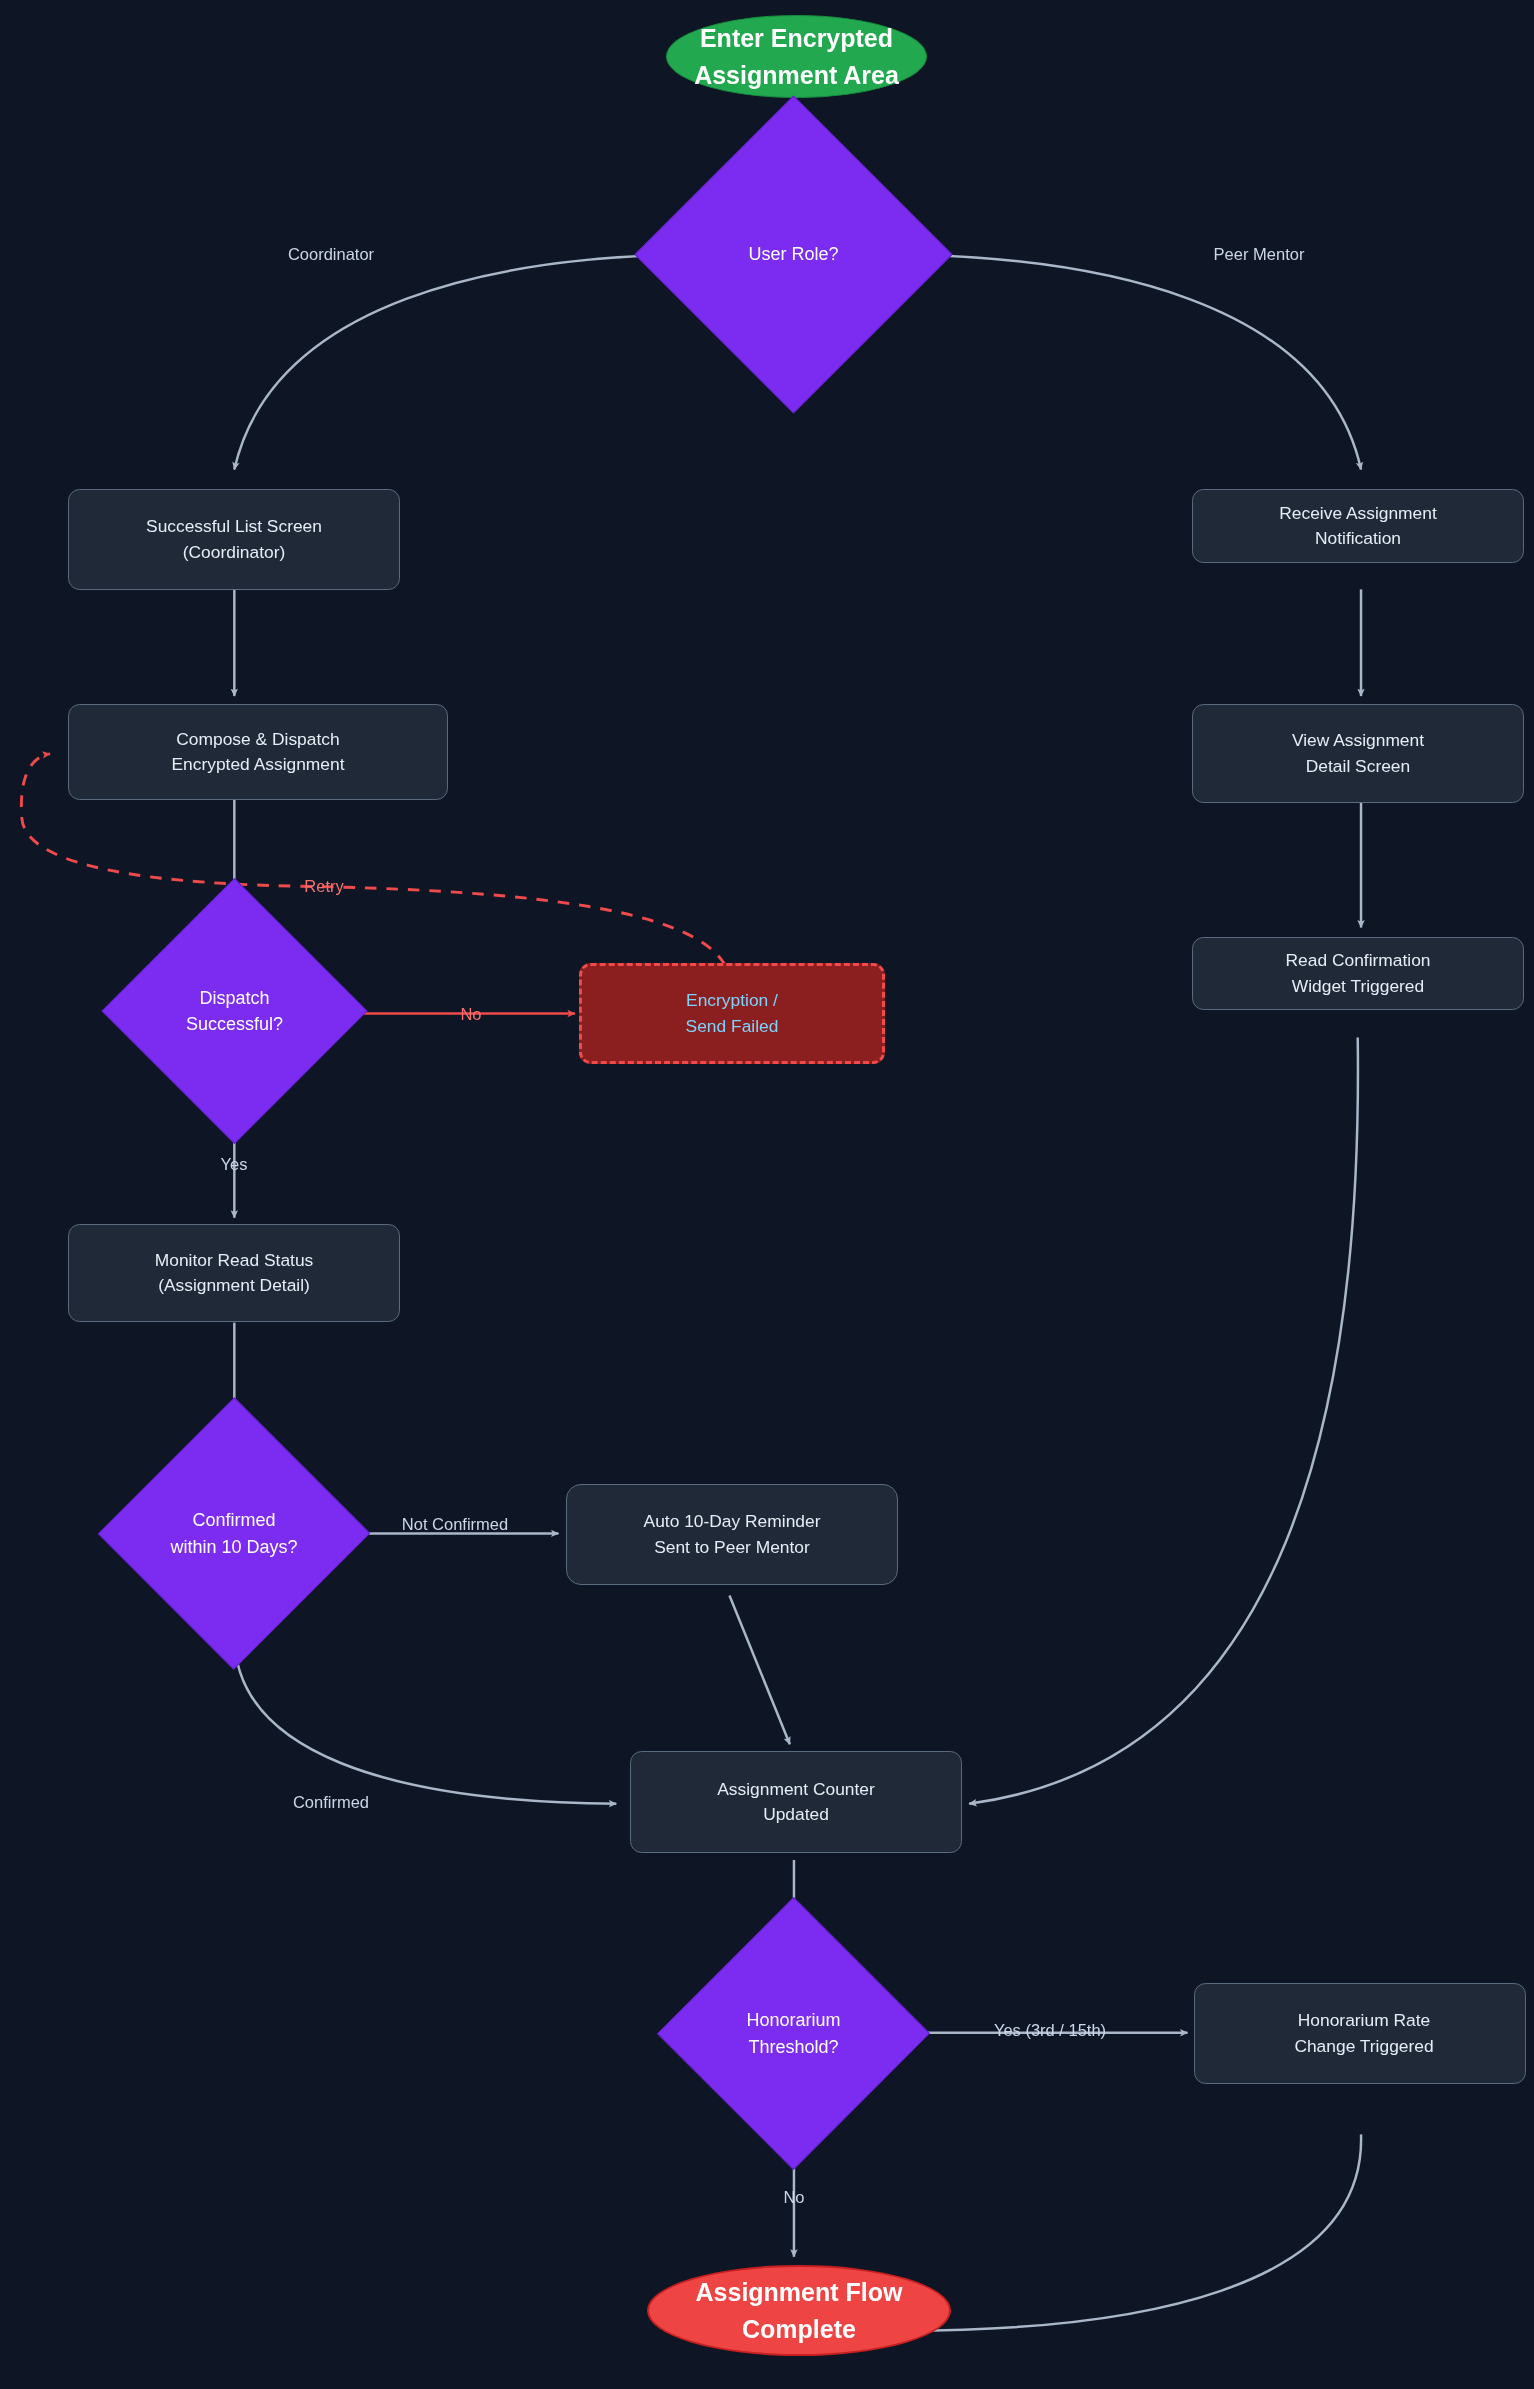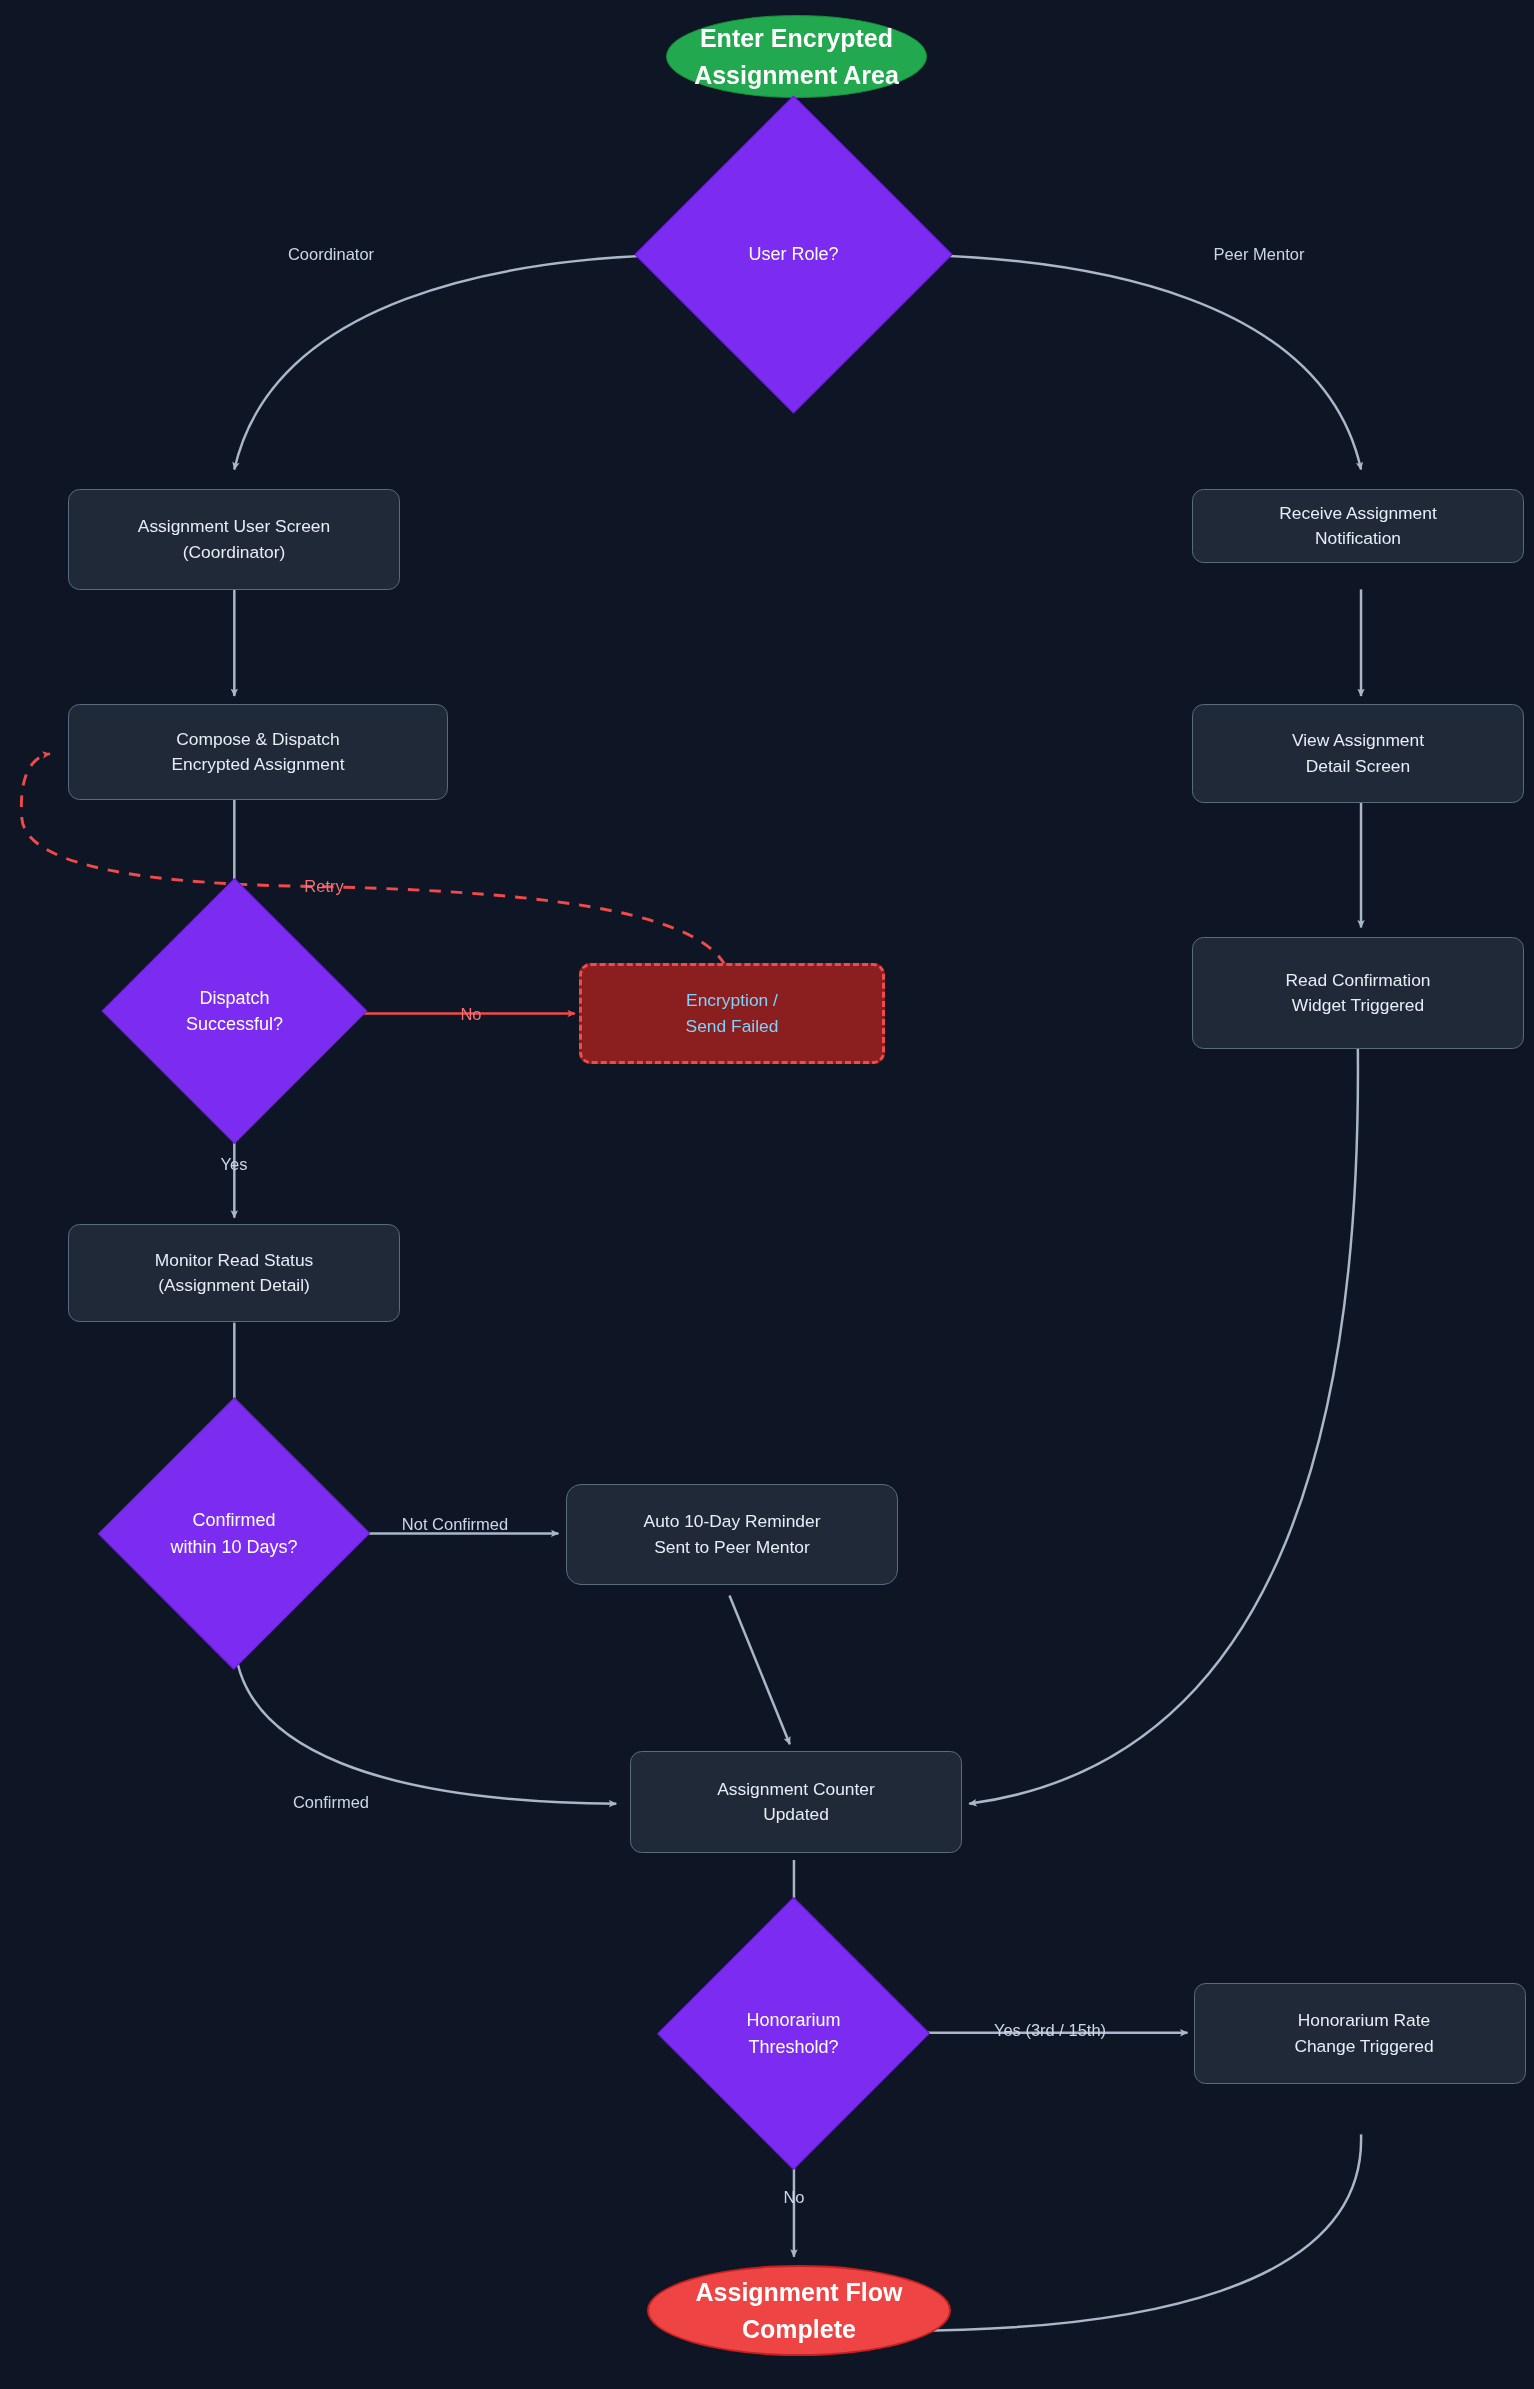--- a/index.html
+++ b/index.html
@@ -162,21 +162,21 @@
   <span>Enter Encrypted
 Assignment Area</span>
 </div>
 
 <div class="diamond-wrap" style="left:681px; top:142px; width:225px; height:225px;">
   <div class="diamond-shape"></div>
   <div class="diamond-label">User Role?</div>
 </div>
 
 <div class="node process" style="left:68px; top:489px; width:332px; height:101px;">
-  <span>Assignment User Screen
+  <span>Successful List Screen
 (Coordinator)</span>
 </div>
 
 <div class="node process" style="left:68px; top:704px; width:380px; height:96px;">
   <span>Compose &amp; Dispatch
 Encrypted Assignment</span>
 </div>
 
 <div class="diamond-wrap" style="left:117px; top:916px; width:235px; height:190px;">
   <div class="diamond-shape" style="transform: rotate(45deg) scale(0.80,0.99); transform-origin:center;"></div>
@@ -208,21 +208,21 @@
 <div class="node process" style="left:1192px; top:489px; width:332px; height:74px;">
   <span>Receive Assignment
 Notification</span>
 </div>
 
 <div class="node process" style="left:1192px; top:704px; width:332px; height:99px;">
   <span>View Assignment
 Detail Screen</span>
 </div>
 
-<div class="node process" style="left:1192px; top:937px; width:332px; height:112px;">
+<div class="node process" style="left:1192px; top:937px; width:332px; height:73px;">
   <span>Read Confirmation
 Widget Triggered</span>
 </div>
 
 <div class="node process" style="left:630px; top:1751px; width:332px; height:102px;">
   <span>Assignment Counter
 Updated</span>
 </div>
 
 <div class="diamond-wrap" style="left:676px; top:1935px; width:235px; height:197px;">

